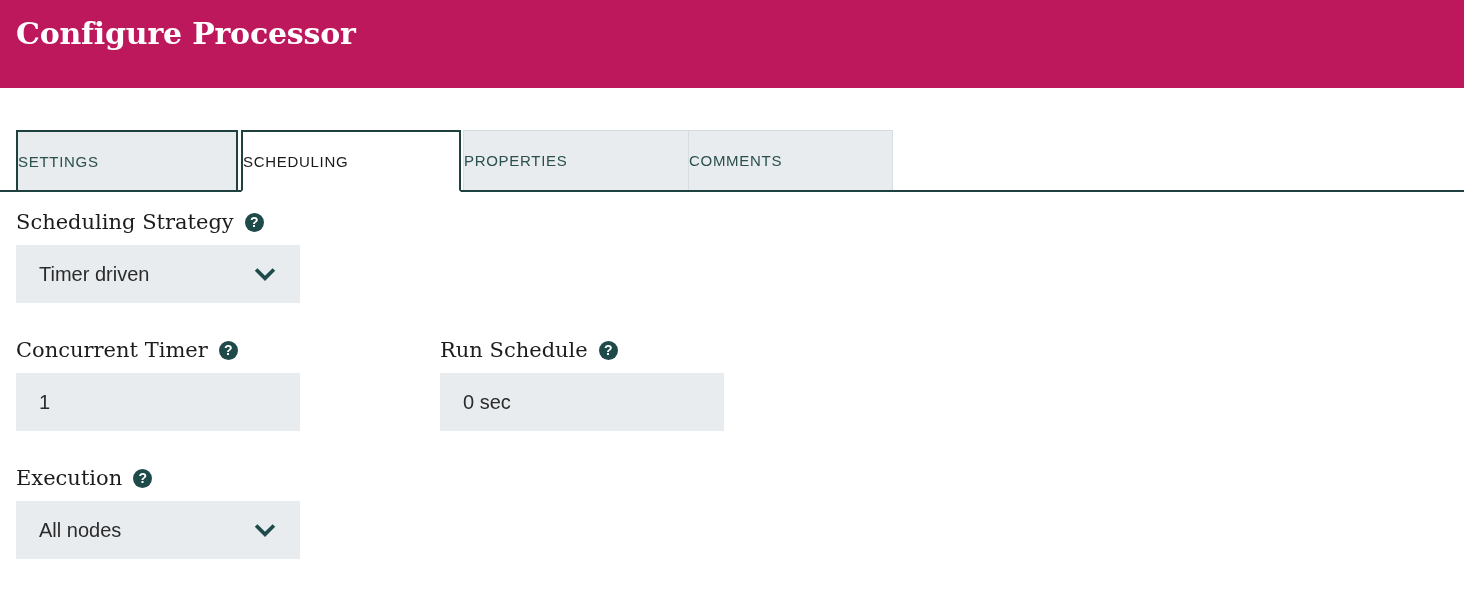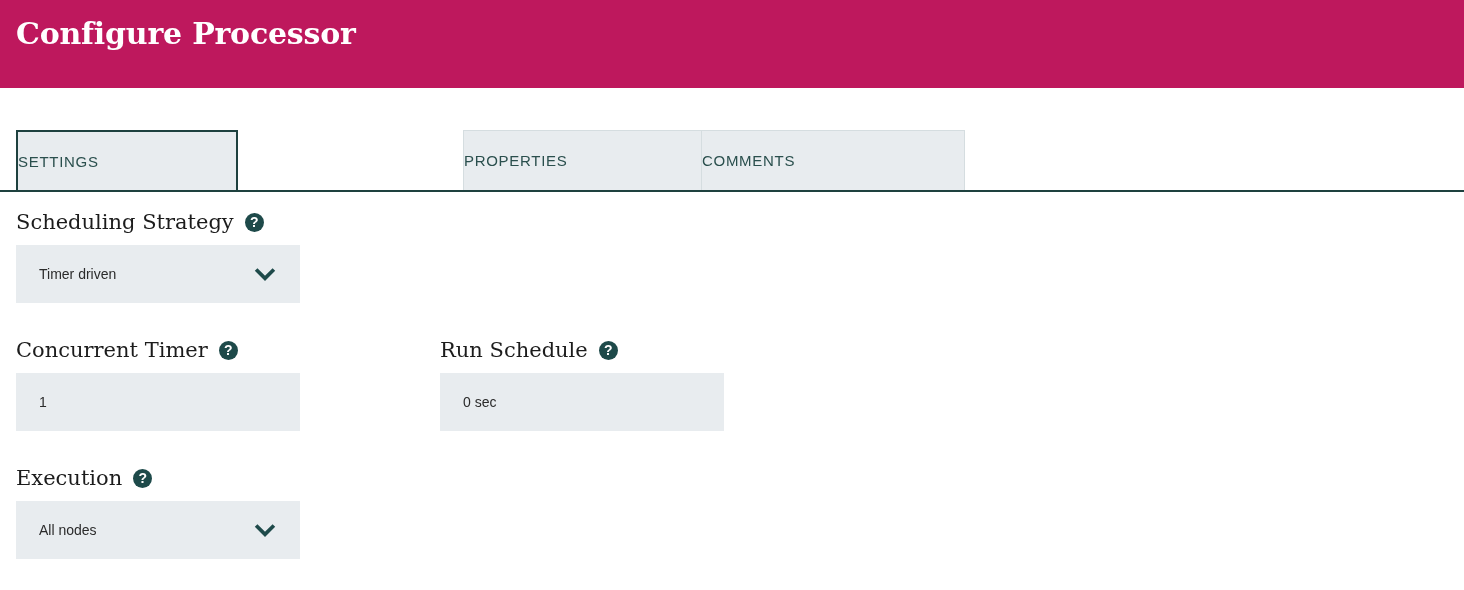--- a/index.html
+++ b/index.html
@@ -87,21 +87,21 @@
     border-bottom: none;
     color: #2a4f4d;
     height: 60px;
     z-index: 2;
   }
 
   
   #tab-settings   { left: 16px;  width: 222px; }
   #tab-scheduling { left: 241px; width: 220px; }
   #tab-properties { left: 463px; width: 261px; }
-  #tab-comments   { left: 688px; width: 264px; margin-left: 13px; }
+  #tab-comments   { left: 688px; width: 205px; }
 
   
   .form-body {
     position: absolute;
     left: 0;
     top: 192px;
     width: 1464px;
     height: 398px;
   }
 
@@ -145,21 +145,21 @@
     box-sizing: border-box;
   }
 
   
   .control {
     background: #e8ecef;
     box-sizing: border-box;
     display: flex;
     align-items: center;
     font-family: "Liberation Sans", sans-serif;
-    font-size: 14px;
+    font-size: 20px;
     color: #2b2b2b;
   }
   .select-control {
     height: 58px;
     padding: 0 14px 0 23px;
     justify-content: space-between;
     cursor: pointer;
     user-select: none;
   }
   .select-value {
@@ -200,20 +200,23 @@
   <div class="dialog-title">Configure Processor</div>
 </div>
 
 <div class="tab-strip">
   <div class="tab-underline"></div>
 
   <div id="tab-settings" class="tab tab-inactive-strong">
     <span>SETTINGS</span>
   </div>
 
+  <div id="tab-scheduling" class="tab tab-active">
+    <span>SCHEDULING</span>
+  </div>
 
   <div id="tab-properties" class="tab tab-inactive-light">
     <span>PROPERTIES</span>
   </div>
 
   <div id="tab-comments" class="tab tab-inactive-light">
     <span>COMMENTS</span>
   </div>
 </div>
 

